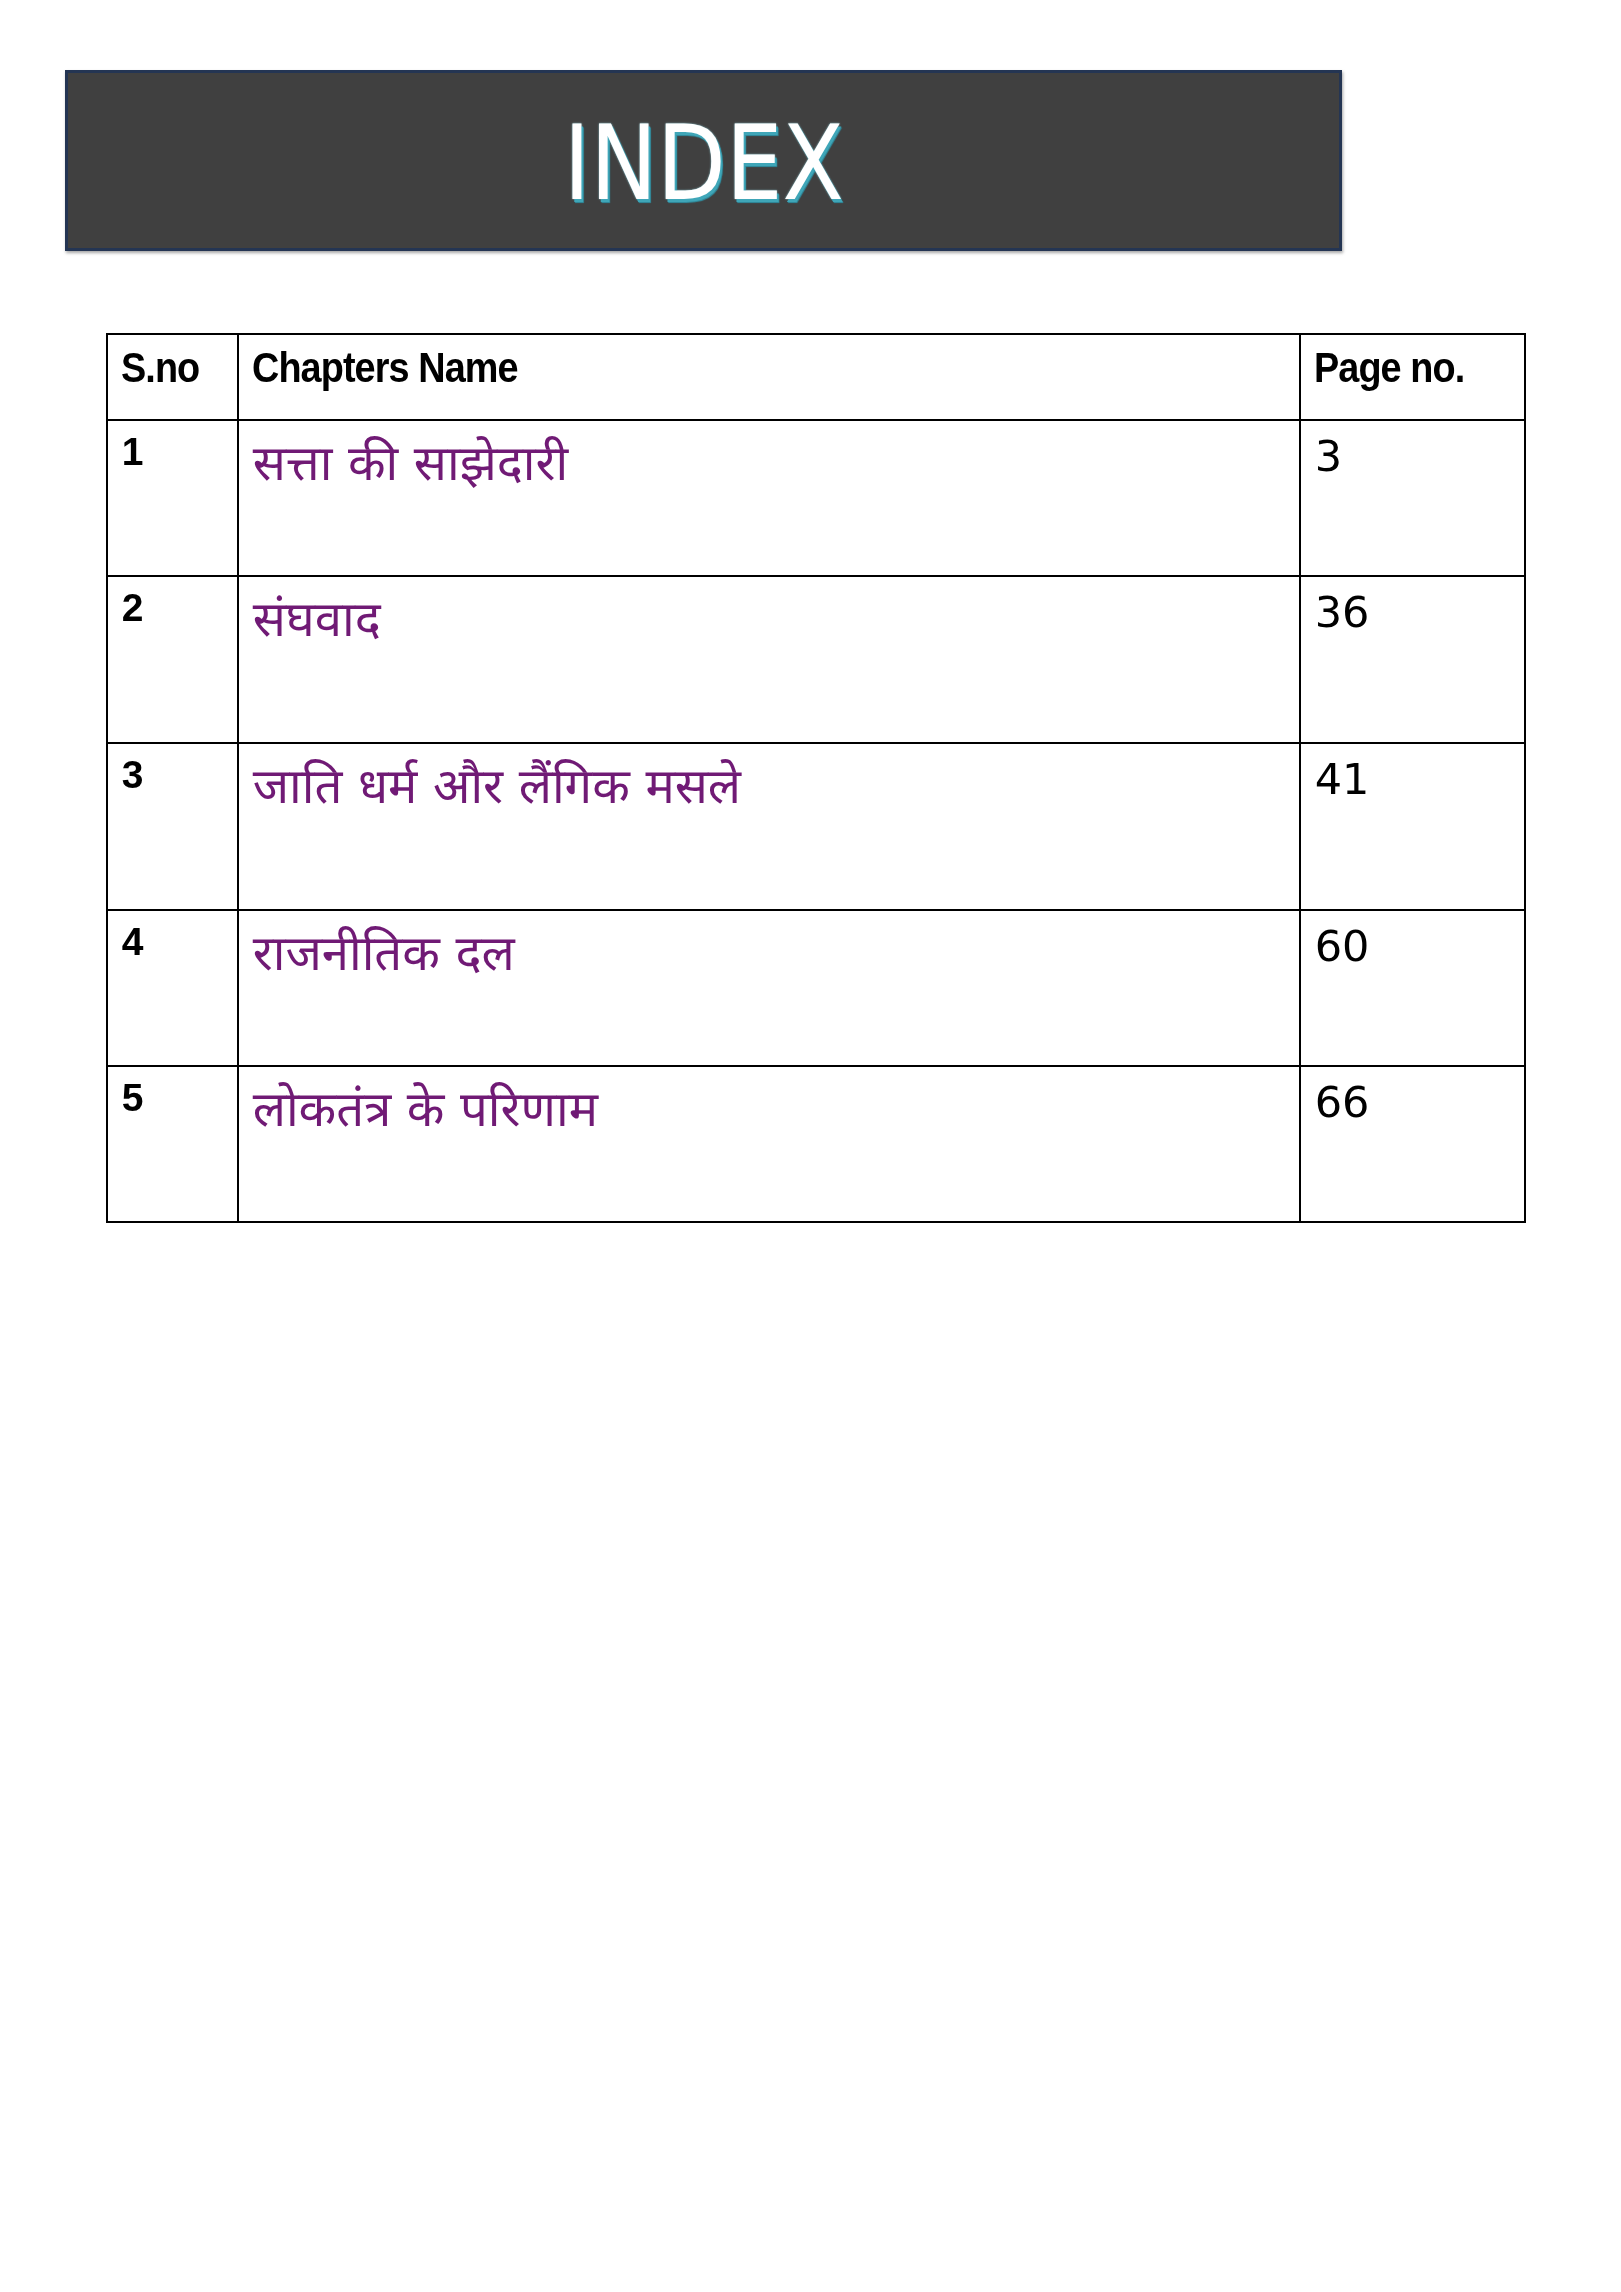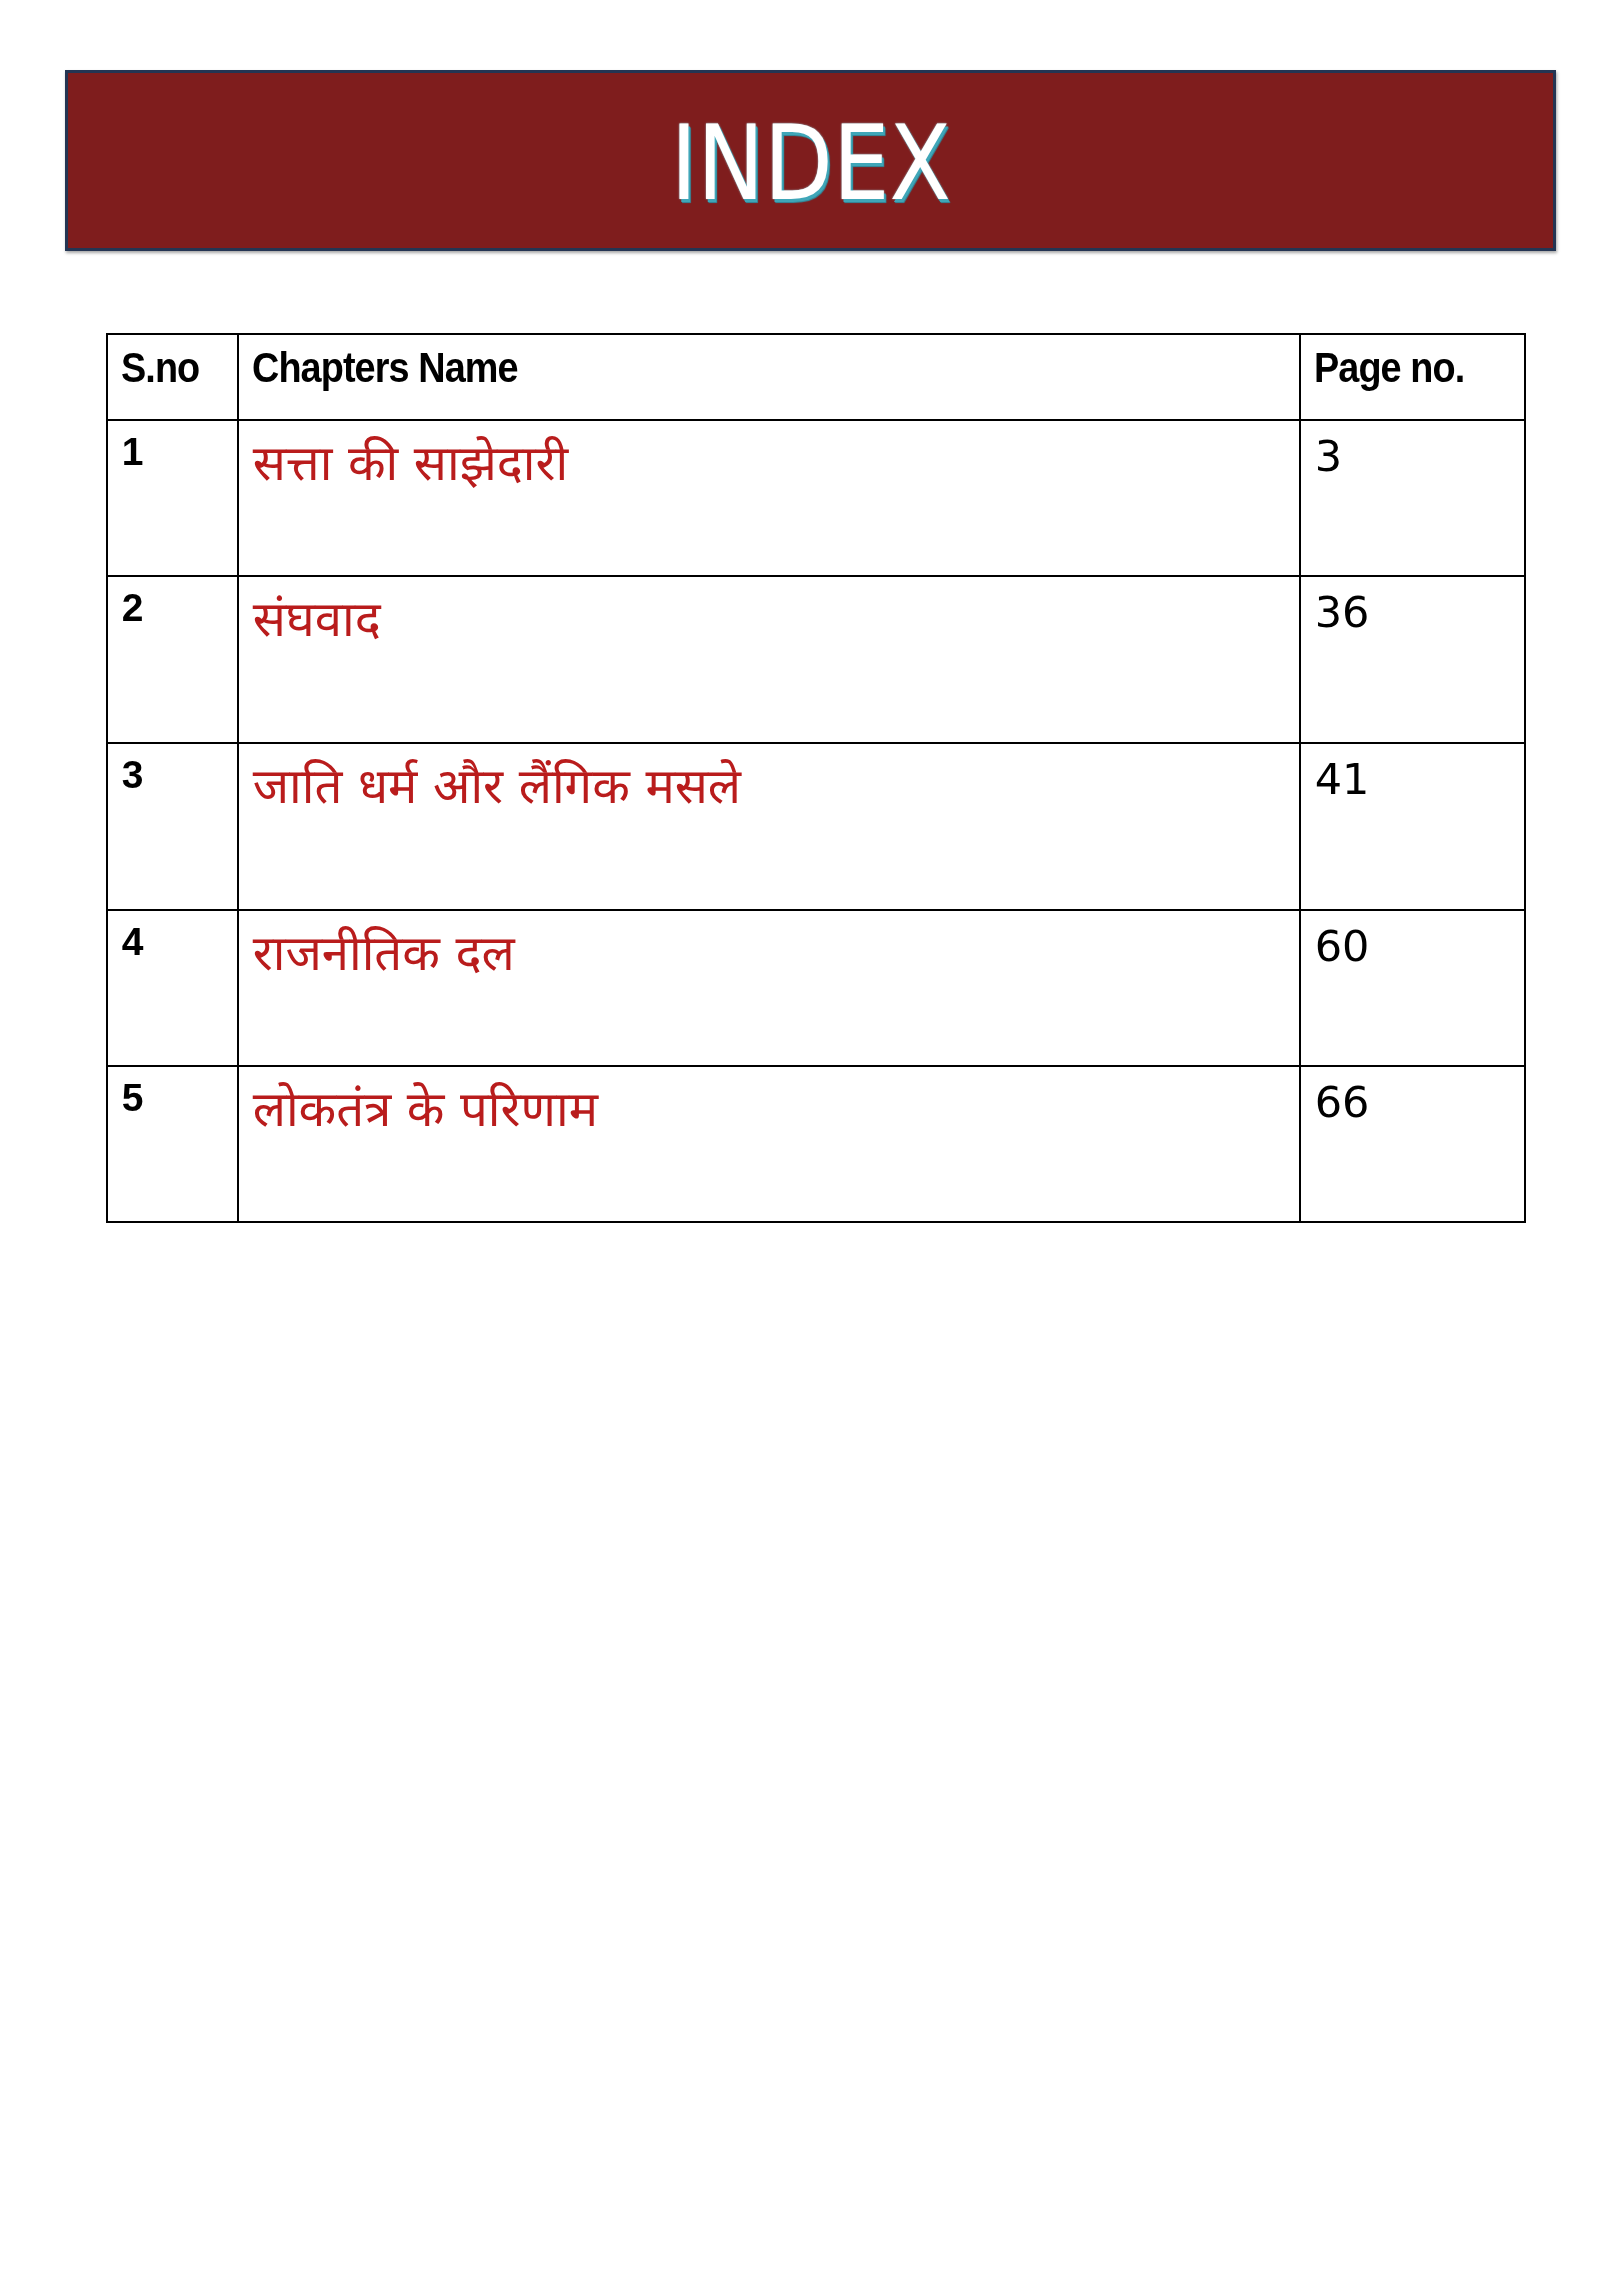--- a/index.html
+++ b/index.html
@@ -11,23 +11,23 @@
       width: 1621px;
       height: 2293px;
       position: relative;
       overflow: hidden;
       font-family: "DejaVu Sans", "Liberation Sans", sans-serif;
     }
     .banner {
       position: absolute;
       left: 65px;
       top: 70px;
-      width: 1491px;
+      width: 1277px;
       height: 181px;
-      background: #7f1d1d;
+      background: #404040;
       border: 3.9px solid #243553;
       box-sizing: border-box;
       box-shadow: 1px 2px 2.9px rgba(0,0,0,0.35);
       display: flex;
       align-items: center;
       justify-content: center;
     }
     .banner-title {
       font-family: "DejaVu Sans", "Liberation Sans", sans-serif;
       font-size: 104px;
@@ -76,21 +76,21 @@
       font-family: "Liberation Sans", sans-serif;
       font-weight: bold;
       font-size: 39px;
       padding: 8.8px 0 0 13.7px !important;
       color: #000;
     }
     .name-cell {
       font-family: "DejaVu Sans", sans-serif;
       font-size: 49px;
       padding: 13.7px 0 0 13.7px !important;
-      color: #b91c1c;
+      color: #701a75;
       line-height: 1.2;
     }
     .page-cell {
       font-family: "DejaVu Sans", sans-serif;
       font-size: 43px;
       padding: 9.8px 0 0 13.7px !important;
       color: #000;
     }
   </style>
 </head>

